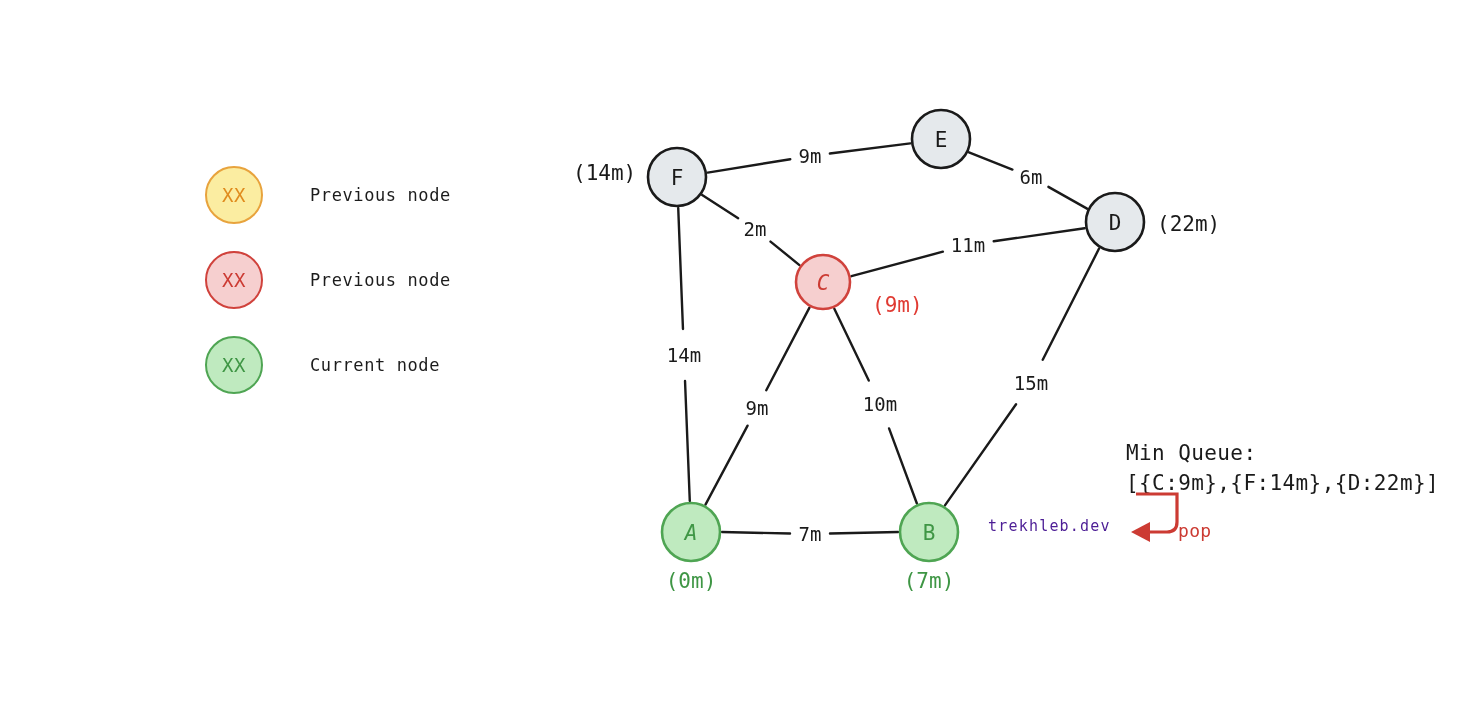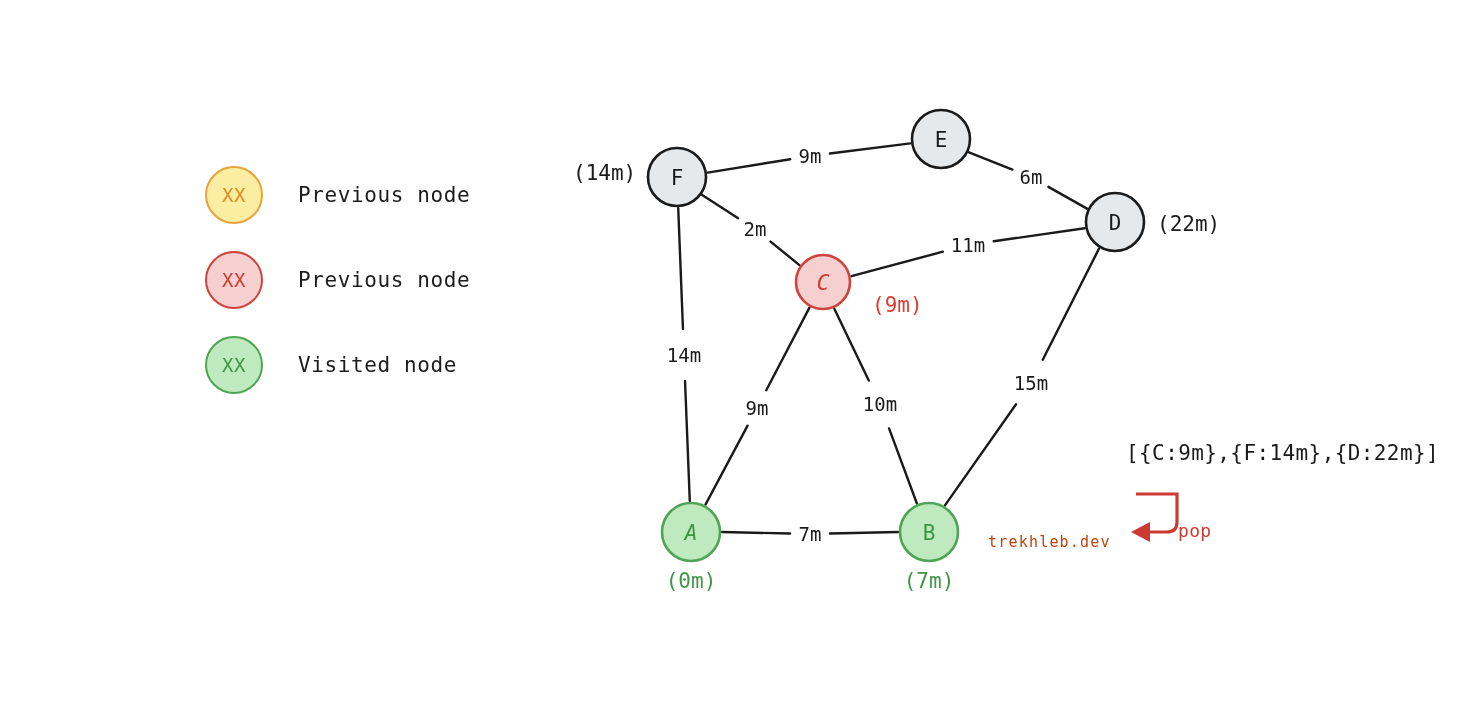--- a/index.html
+++ b/index.html
@@ -47,22 +47,22 @@
     border-width: 2.5px;
     border-style: solid;
     display: flex;
     align-items: center;
     justify-content: center;
     font-size: 19px;
     letter-spacing: 0.5px;
     box-sizing: border-box;
   }
   .legend-label {
-    margin-left: 35px;
-    font-size: 21px;
+    margin-left: 47px;
+    font-size: 17px;
     color: #1c1c1c;
     letter-spacing: 0.6px;
     white-space: nowrap;
   }
   .node-text {
     font-family: "DejaVu Sans Mono", "Liberation Mono", monospace;
     font-size: 21px;
     text-anchor: middle;
     dominant-baseline: central;
   }
@@ -101,43 +101,43 @@
     position: absolute;
     left: 1178px;
     top: 500px;
     font-size: 18px;
     color: #cc3b33;
     letter-spacing: 0.3px;
   }
   .watermark {
     position: absolute;
     left: 988px;
-    top: 533px;
+    top: 517px;
     font-size: 15px;
-    color: #c2410c;
+    color: #4c1d95;
     letter-spacing: 1.2px;
   }
 </style>
 </head>
 <body>
 
 <div id="stage">
 
   <div class="legend">
     <div class="legend-row">
       <div class="legend-swatch" id="sw0" style="background: rgb(251, 237, 161); border-color: rgb(232, 163, 61); color: rgb(224, 140, 30);">XX</div>
       <div class="legend-label">Previous node</div>
     </div>
     <div class="legend-row">
       <div class="legend-swatch" id="sw1" style="background: rgb(246, 207, 207); border-color: rgb(208, 66, 60); color: rgb(204, 59, 51);">XX</div>
       <div class="legend-label">Previous node</div>
     </div>
     <div class="legend-row">
       <div class="legend-swatch" id="sw2" style="background: rgb(191, 234, 191); border-color: rgb(79, 165, 83); color: rgb(63, 150, 69);">XX</div>
-      <div class="legend-label">Visited node</div>
+      <div class="legend-label">Current node</div>
     </div>
   </div>
 
   <svg class="layer" id="graph-layer" viewBox="0 0 1480 722">
     <g id="edges-group">
         <g>
           <line x1="707.6837679925005" y1="172.5833970313825" x2="790.2576336648222" y2="159.199839290908" class="edge-line"></line>
           <line x1="910.3162320074995" y1="143.4166029686175" x2="829.8444876403065" y2="153.51076110151672" class="edge-line"></line>
           <text x="810" y="156" class="edge-label">9m</text>
         </g>
@@ -209,20 +209,21 @@
         </g>
         <g>
           <circle cx="929" cy="532" r="29" fill="#bfeabf" stroke="#4fa553" stroke-width="2.6"></circle>
           <text x="929" y="533" class="node-text" fill="#3f9645">B</text>
           <text x="929" y="581" class="dist-label" text-anchor="middle" fill="#3f9645">(7m)</text>
         </g>
       </g>
   </svg>
 
   <div class="queue-box">
+    <span class="queue-title">Min Queue:</span>
     <span class="queue-list">[{C:9m},{F:14m},{D:22m}]</span>
   </div>
 
   <svg class="layer" id="pop-layer" viewBox="0 0 1480 722">
     <g>
       <path id="pop-path" d="M 1136 494 L 1177 494 L 1177 522 Q 1177 532 1167 532 L 1149 532" fill="none" stroke="#cc3b33" stroke-width="3.2" stroke-linecap="butt"></path>
       <polygon id="pop-head" points="1150,522 1150,542 1131,532" fill="#cc3b33"></polygon>
     </g>
   </svg>
 

